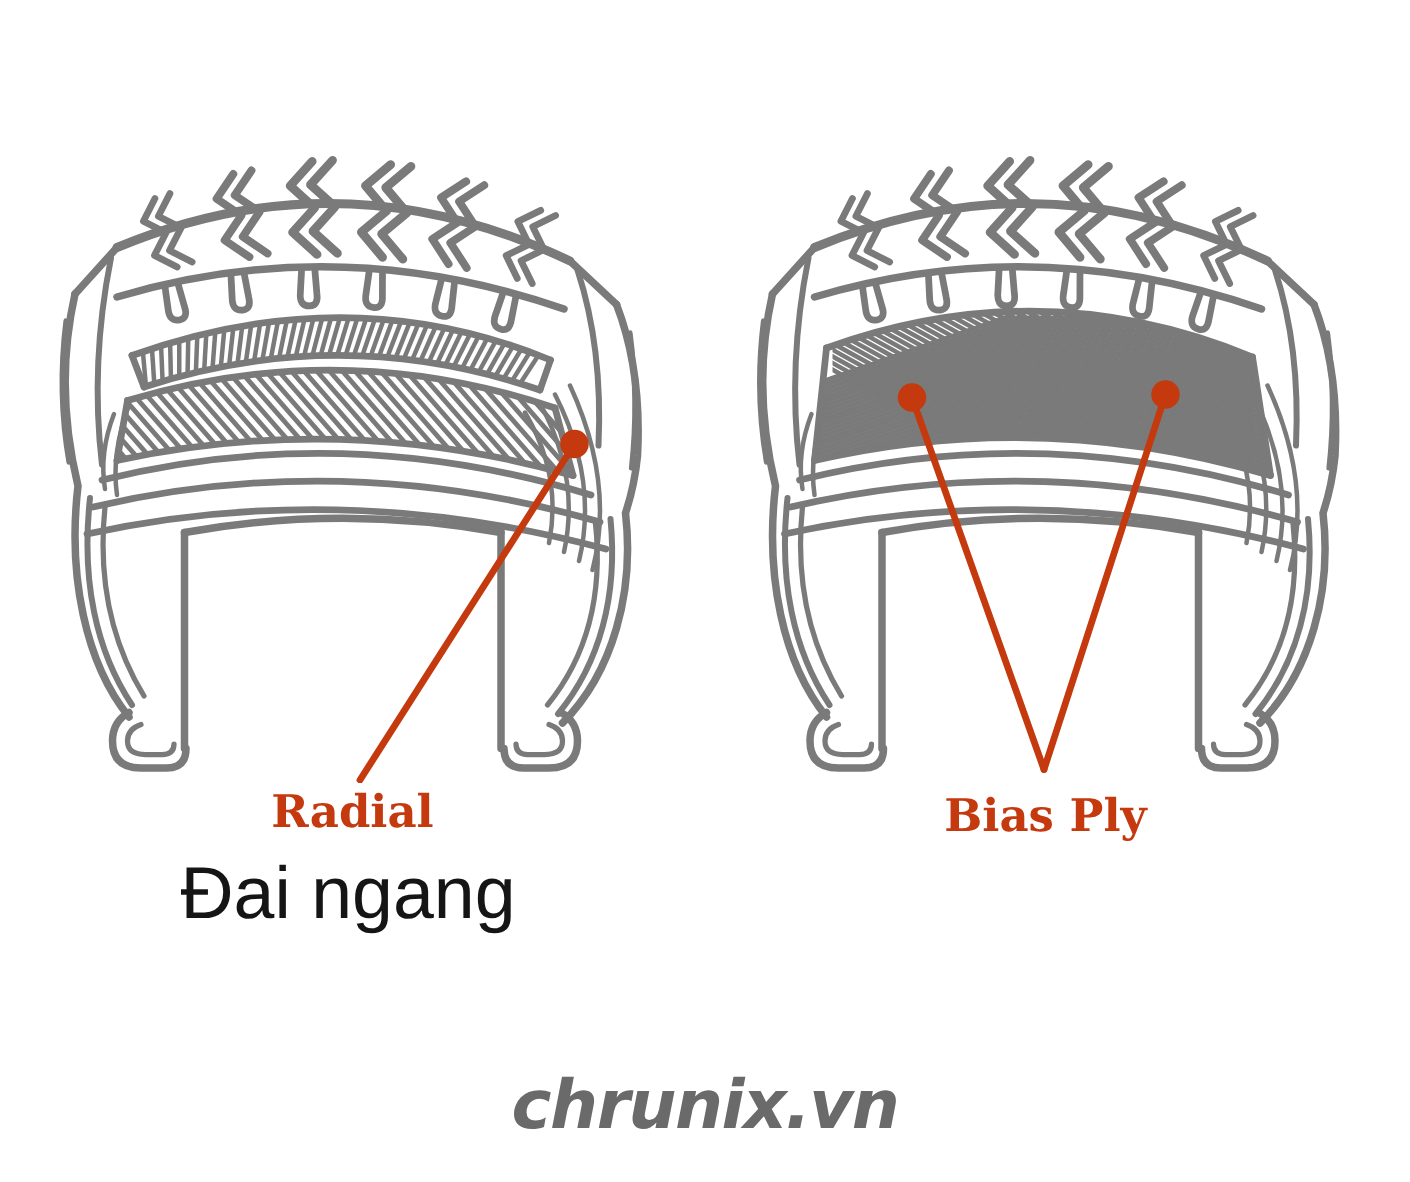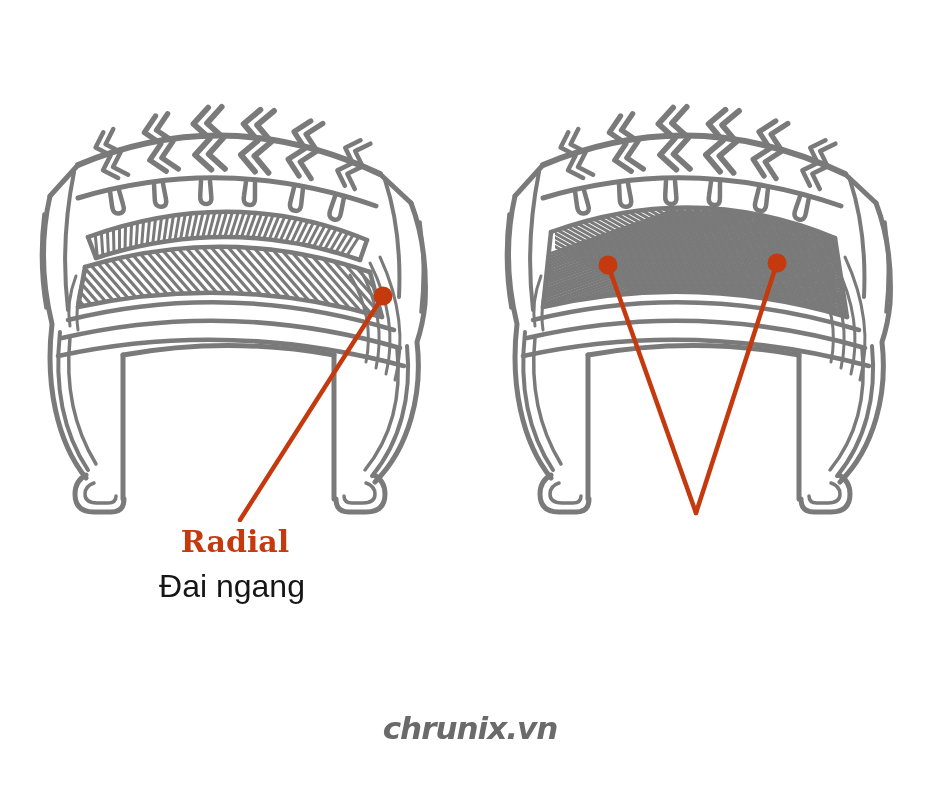--- a/index.html
+++ b/index.html
@@ -13,26 +13,26 @@
   .hatch line{stroke:var(--ink,#7a7a7a);}
   .red line{stroke:var(--accent,#c5390e);stroke-width:4.5;stroke-linecap:round;}
   .red circle{fill:var(--accent,#c5390e);stroke:none;}
   .callout{
     position:absolute;transform:translateX(-50%);
     font-family:"DejaVu Serif",serif;font-weight:bold;font-size:30px;
     color:var(--accent,#c5390e);white-space:nowrap;
   }
   .caption{
     position:absolute;transform:translateX(-50%);
-    font-size:32px;color:var(--caption,#151515);white-space:nowrap;letter-spacing:0px;
+    font-size:49px;color:var(--caption,#151515);white-space:nowrap;letter-spacing:0px;
   }
   .watermark{
     position:absolute;transform:translateX(-50%);
     font-family:"DejaVu Sans",sans-serif;font-weight:bold;font-style:italic;
-    font-size:31px;color:var(--wm,#6a6a6a);white-space:nowrap;letter-spacing:-1px;
+    font-size:45px;color:var(--wm,#6a6a6a);white-space:nowrap;letter-spacing:-1px;
   }
 </style>
 </head>
 <body>
 
 <div class="canvas" style="--bg: #ffffff; --ink: #7a7a7a; --accent: #c5390e; --caption: #151515; --wm: #6a6a6a;">
 
   <svg width="0" height="0" style="position:absolute">
     <defs>
       <g id="chev" stroke-width="6">
@@ -363,15 +363,16 @@
     </g>
     <g class="red">
       <line x1="201" y1="451" x2="113" y2="203"></line>
       <line x1="201" y1="451" x2="282" y2="201"></line>
       <circle cx="113" cy="203" r="9.5"></circle>
       <circle cx="282" cy="201" r="9.5"></circle>
     </g>
   </svg>
 
   <div class="callout" style="left:235px;top:524px">Radial</div>
+  <div class="callout" style="left:697px;top:527px">Bias Ply</div>
   <div class="caption" style="left:232px;top:568px">Đai ngang</div>
   <div class="watermark" style="left:470px;top:710px">chrunix.vn</div>
 </div>
 
 </body></html>

